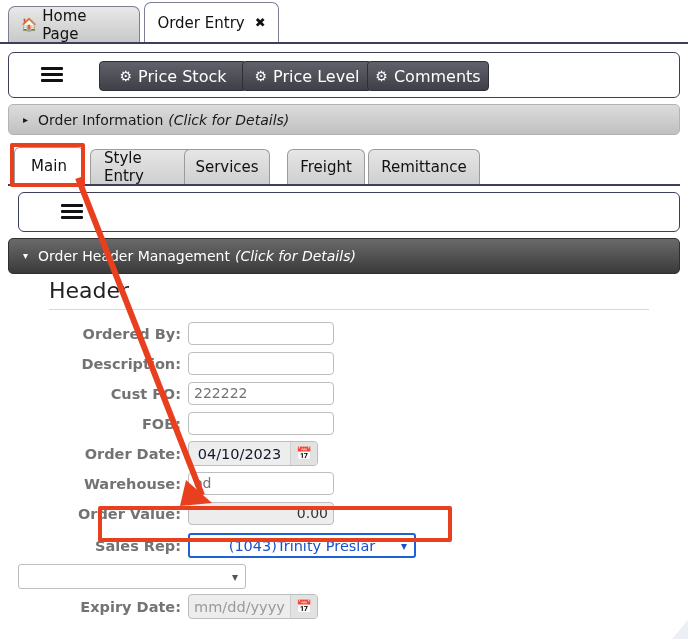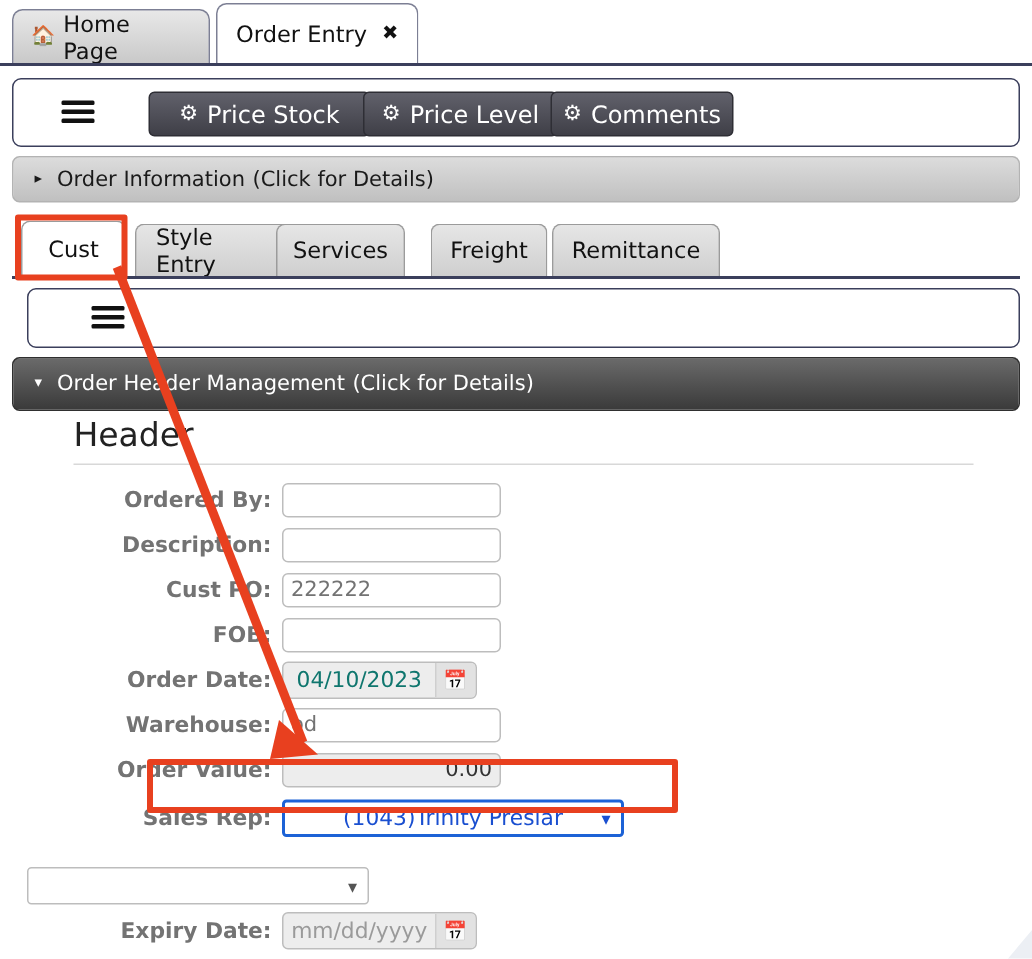--- a/index.html
+++ b/index.html
@@ -89,21 +89,21 @@
     border:1px solid #b3b3b3;
     color:#1a1a1a;font-size:14px;
   }
   .acc.dark{
     left:8px;top:238px;width:672px;height:36px;
     background:linear-gradient(to bottom,#6a6a6a 0%,#3a3a3a 100%);
     border:1px solid #2f2f2f;
     color:#ffffff;font-size:14px;
   }
   .acc .tri{margin:0 10px 0 14px;font-size:10px;line-height:1;}
-  .acc .sub{margin-left:5px;}
+  .acc .sub{font-style:italic;margin-left:5px;}
 
   
   .tabrow{position:absolute;left:8px;top:143px;width:672px;height:43px;z-index:2;}
   .tabrow:after{
     content:"";position:absolute;left:0;bottom:0;width:672px;height:2px;background:#3b3f5c;
   }
   .jtab{
     position:absolute;bottom:2px;height:35px;
     border:1px solid #9b9b9b;border-bottom:none;
     border-radius:6px 6px 0 0;
@@ -150,21 +150,21 @@
   .finput.ro{
     background:#ededed;text-align:right;color:#333;
   }
   .datebox{
     width:130px;height:25px;box-sizing:border-box;
     border:1px solid #bdbdbd;border-radius:4px;
     background:#ededed;display:flex;align-items:center;
     overflow:hidden;
   }
   .datebox .dval{
-    flex:1;text-align:center;font-size:14.5px;color:#0f766e;
+    flex:1;text-align:center;font-size:14.5px;color:#0f172a;
   }
   .datebox .dval.ph{color:#9a9a9a;}
   .datebox .cal{
     width:26px;height:100%;display:flex;align-items:center;justify-content:center;
     border-left:1px solid #cfcfcf;background:#e2e2e2;font-size:13px;color:#111;
   }
   .selbox{
     width:228px;height:25px;box-sizing:border-box;
     border:1px solid #bdbdbd;border-radius:3px;background:#fff;
     display:flex;align-items:center;padding:0 5px;
@@ -223,21 +223,21 @@
   </div>
 
   <div class="acc light">
     <span class="tri">▸</span>
     <span>Order Information</span>
     <span class="sub">(Click for Details)</span>
   </div>
 
   <div class="tabrow">
     <div class="jtab sel" style="left:6px;width:70px;">
-      <span>Cust</span>
+      <span>Main</span>
     </div>
     <div class="jtab" style="left:82px;width:105px;">
       <span>Style Entry</span>
     </div>
     <div class="jtab" style="left:176px;width:86px;">
       <span>Services</span>
     </div>
     <div class="jtab" style="left:279px;width:78px;">
       <span>Freight</span>
     </div>
@@ -295,21 +295,21 @@
     <div class="frow">
       <div class="flabel">Warehouse:</div>
       <div class="finput">od</div>
     </div>
 
     <div class="frow">
       <div class="flabel">Order Value:</div>
       <div class="finput ro">0.00</div>
     </div>
 
-    <div class="frow" style="margin-top:5px;margin-bottom:18px;">
+    <div class="frow" style="margin-top:5px;margin-bottom:4px;">
       <div class="flabel">Sales Rep:</div>
       <div class="selbox focused">
         <span>(1043)Trinity Preslar</span>
         <span class="chev">▾</span>
       </div>
     </div>
 
     <div class="frow">
       <div class="selbox">
         <span></span>

